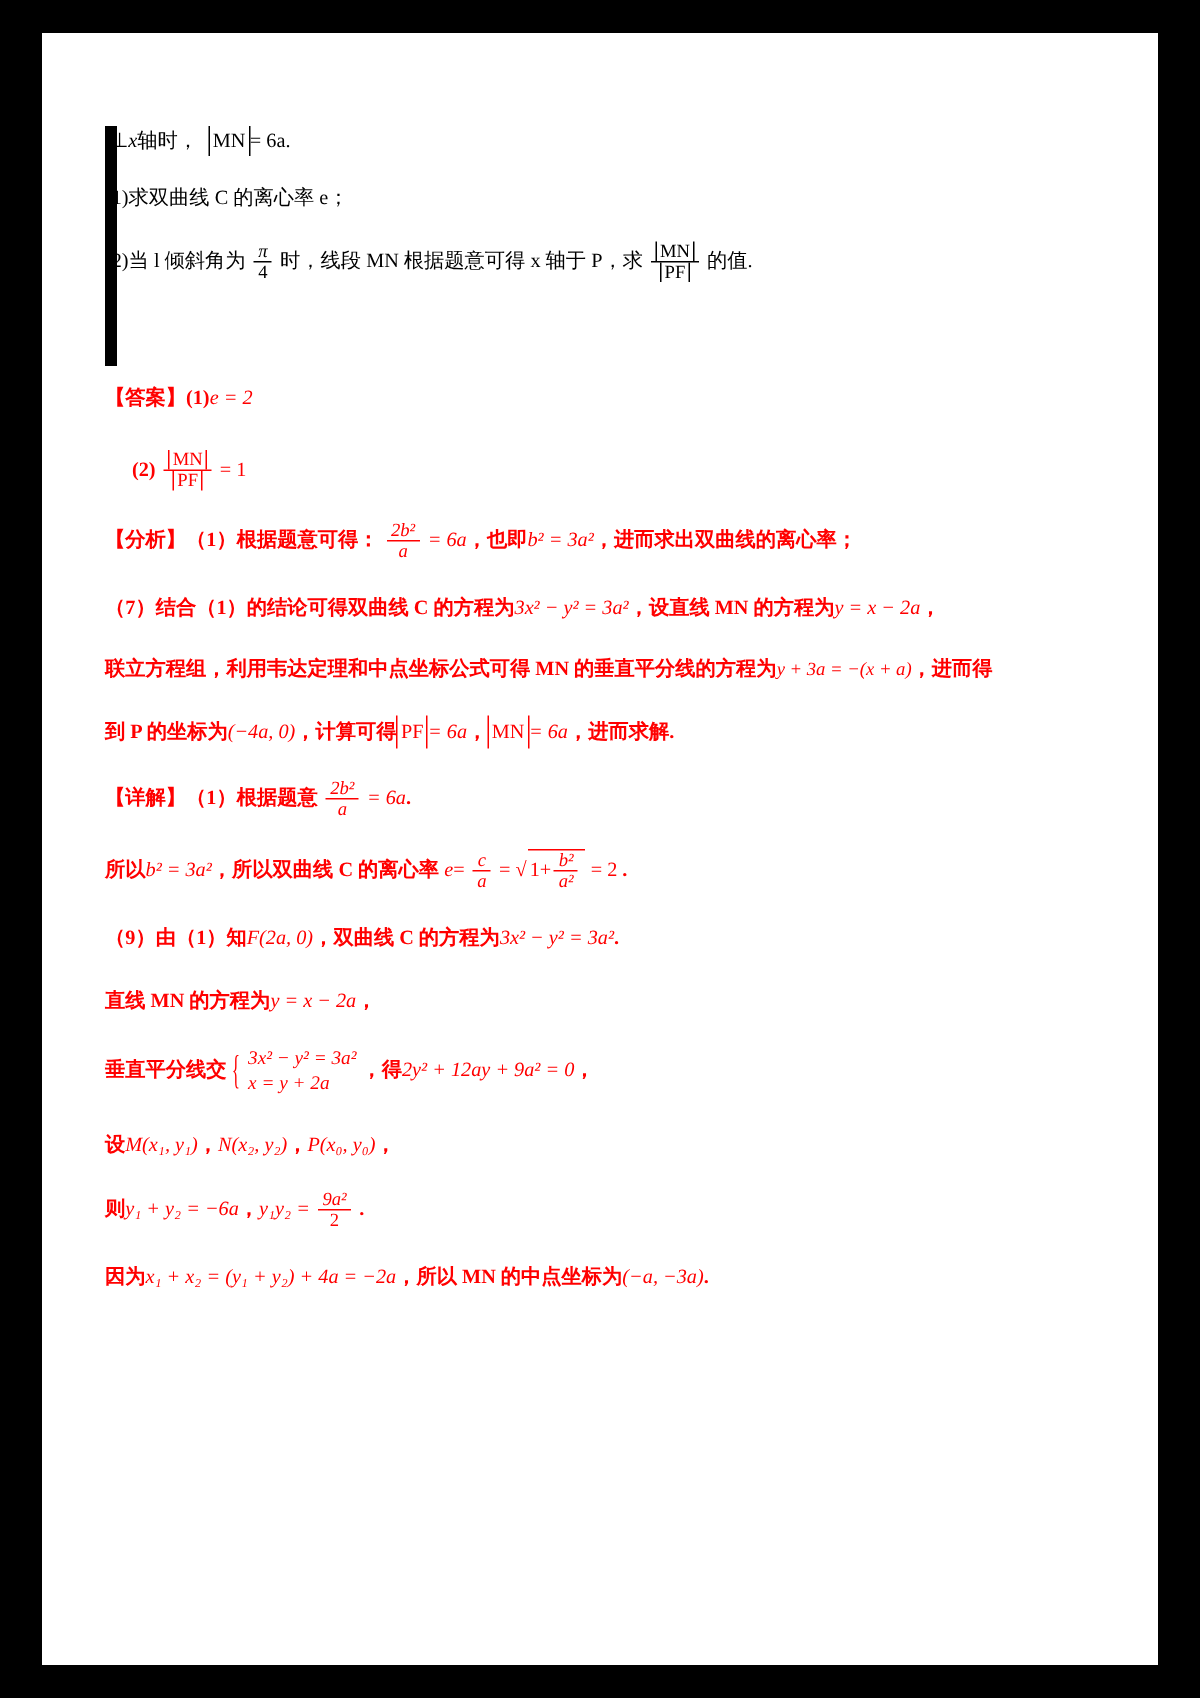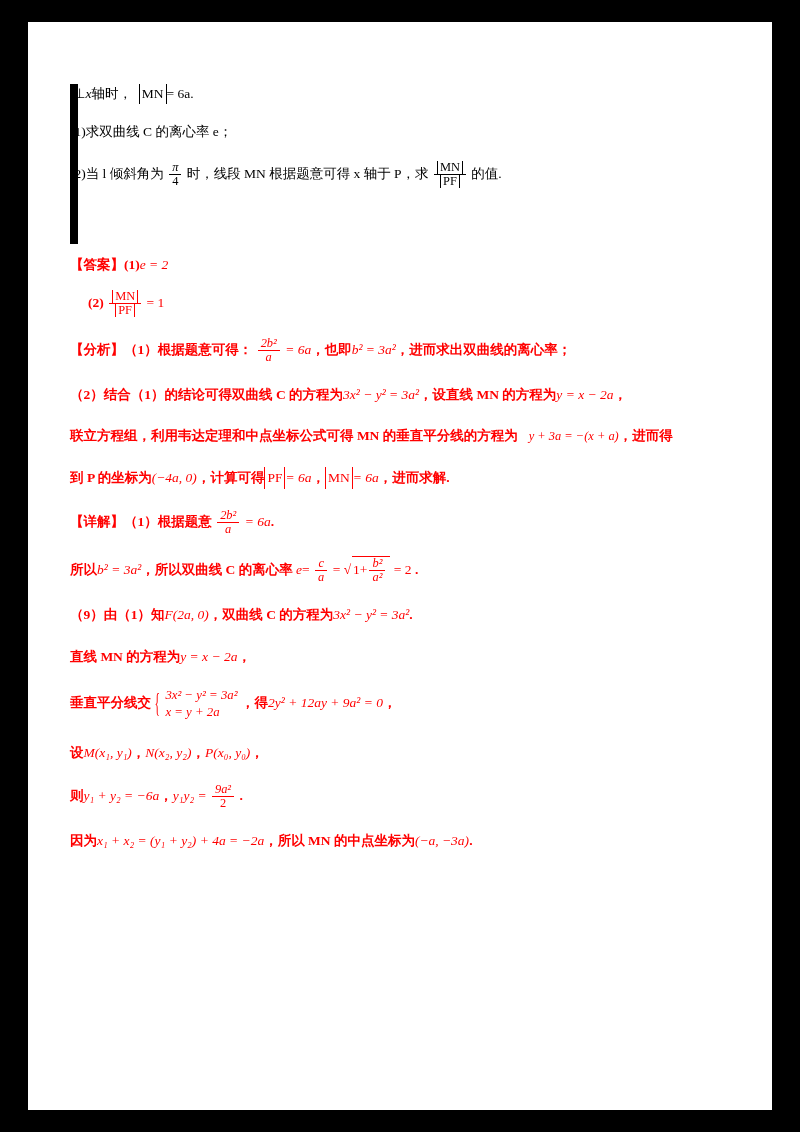--- a/index.html
+++ b/index.html
@@ -52,21 +52,21 @@
     top: 232px;
     width: 660px;
     color: #ff0000;
     font-size: 13.5px;
   }
   .a-row {
     margin: 0 0 20px 0;
     line-height: 1.6;
     display: block;
   }
-  .a-row.tight { margin-bottom: 14px; }
+  .a-row.tight { margin-bottom: 24px; }
   .indent { padding-left: 18px; }
 
   b, .bold { font-weight: bold; }
 
   
   .mi { font-family: "Liberation Serif", serif; font-style: italic; }
   .mn { font-family: "Liberation Serif", serif; font-style: normal; }
   .frac {
     display: inline-block;
     vertical-align: -0.55em;
@@ -102,21 +102,21 @@
   .brace:before {
     content: "{";
     position: absolute;
     left: 0;
     top: 50%;
     transform: translateY(-50%) scaleY(2.0) scaleX(0.85);
     font-size: 1.05em;
     font-style: normal;
   }
   .brace .ln { display: block; white-space: nowrap; }
-  .small { font-size: 0.92em; margin-left: 11px; }
+  .small { font-size: 0.92em; }
   .nowrap { white-space: nowrap; }
 </style>
 </head>
 <body>
 
 <div class="page">
 
   <div class="gutter-bar"></div>
 
   <div class="question-block">
@@ -161,21 +161,21 @@
     <div class="a-row">
       <b>【分析】</b><b>（1）根据题意可得：</b>
       <span class="frac">
         <span class="num mi">2b²</span>
         <span class="den mi">a</span>
       </span>
       <span class="mi">= 6a</span><b>，也即</b><span class="mi">b² = 3a²</span><b>，进而求出双曲线的离心率；</b>
     </div>
 
     <div class="a-row">
-      <b>（2）结合（1）的结论可得双曲线 C 的方程为</b><span class="mi">3x² − y² = 3a²</span><b>，设直线 MN 的方程为</b><span class="mi">y = x − 2a</span><b>，</b>
+      <b>（7）结合（1）的结论可得双曲线 C 的方程为</b><span class="mi">3x² − y² = 3a²</span><b>，设直线 MN 的方程为</b><span class="mi">y = x − 2a</span><b>，</b>
     </div>
 
     <div class="a-row">
       <b>联立方程组，利用韦达定理和中点坐标公式可得 MN 的垂直平分线的方程为</b><span class="mi small">y + 3a = −(x + a)</span><b>，进而得</b>
     </div>
 
     <div class="a-row">
       <b>到 P 的坐标为</b><span class="mi">(−4a, 0)</span><b>，计算可得</b><span class="abs">PF</span><span class="mi">= 6a</span><b>，</b><span class="abs">MN</span><span class="mi">= 6a</span><b>，进而求解.</b>
     </div>
 

